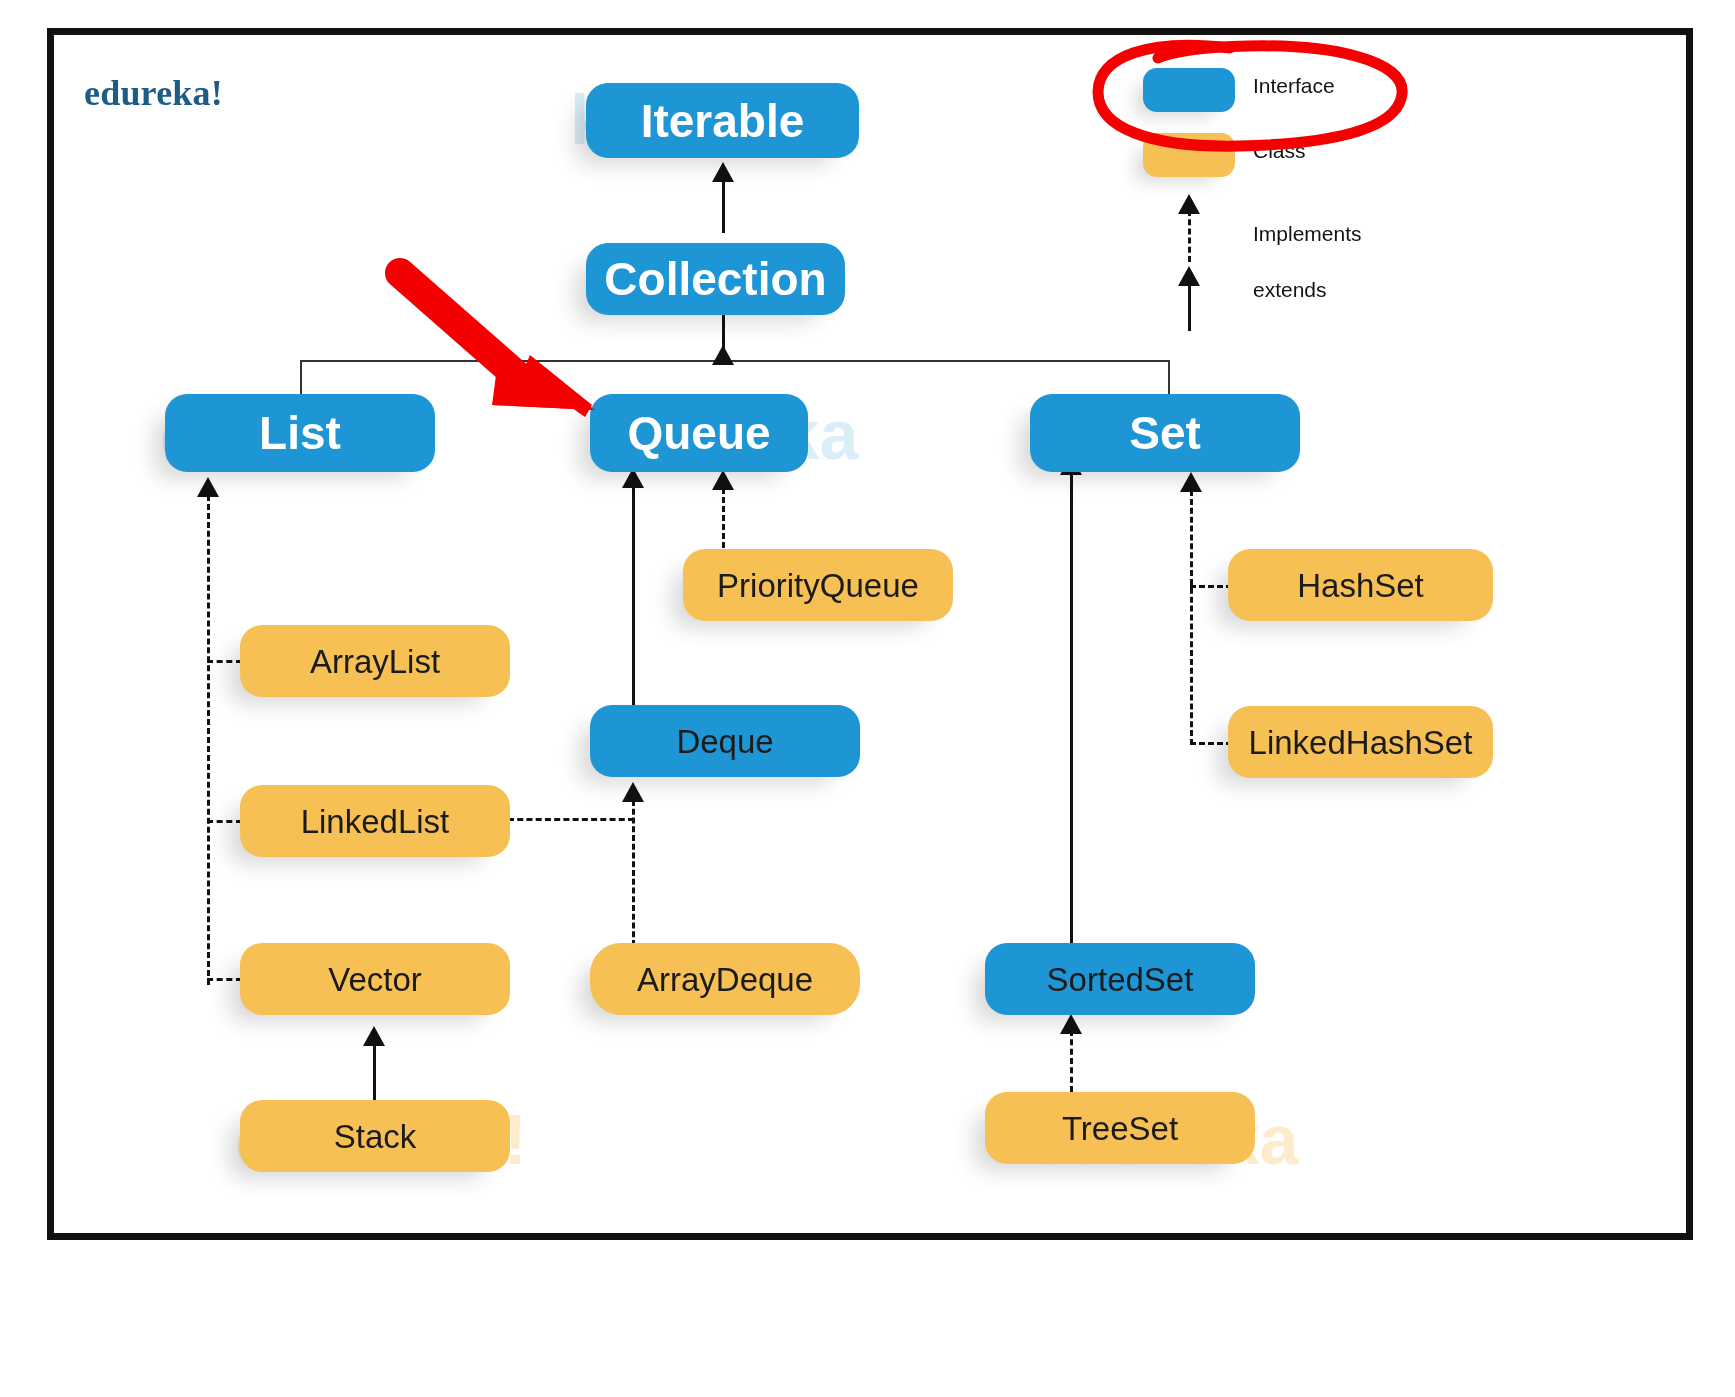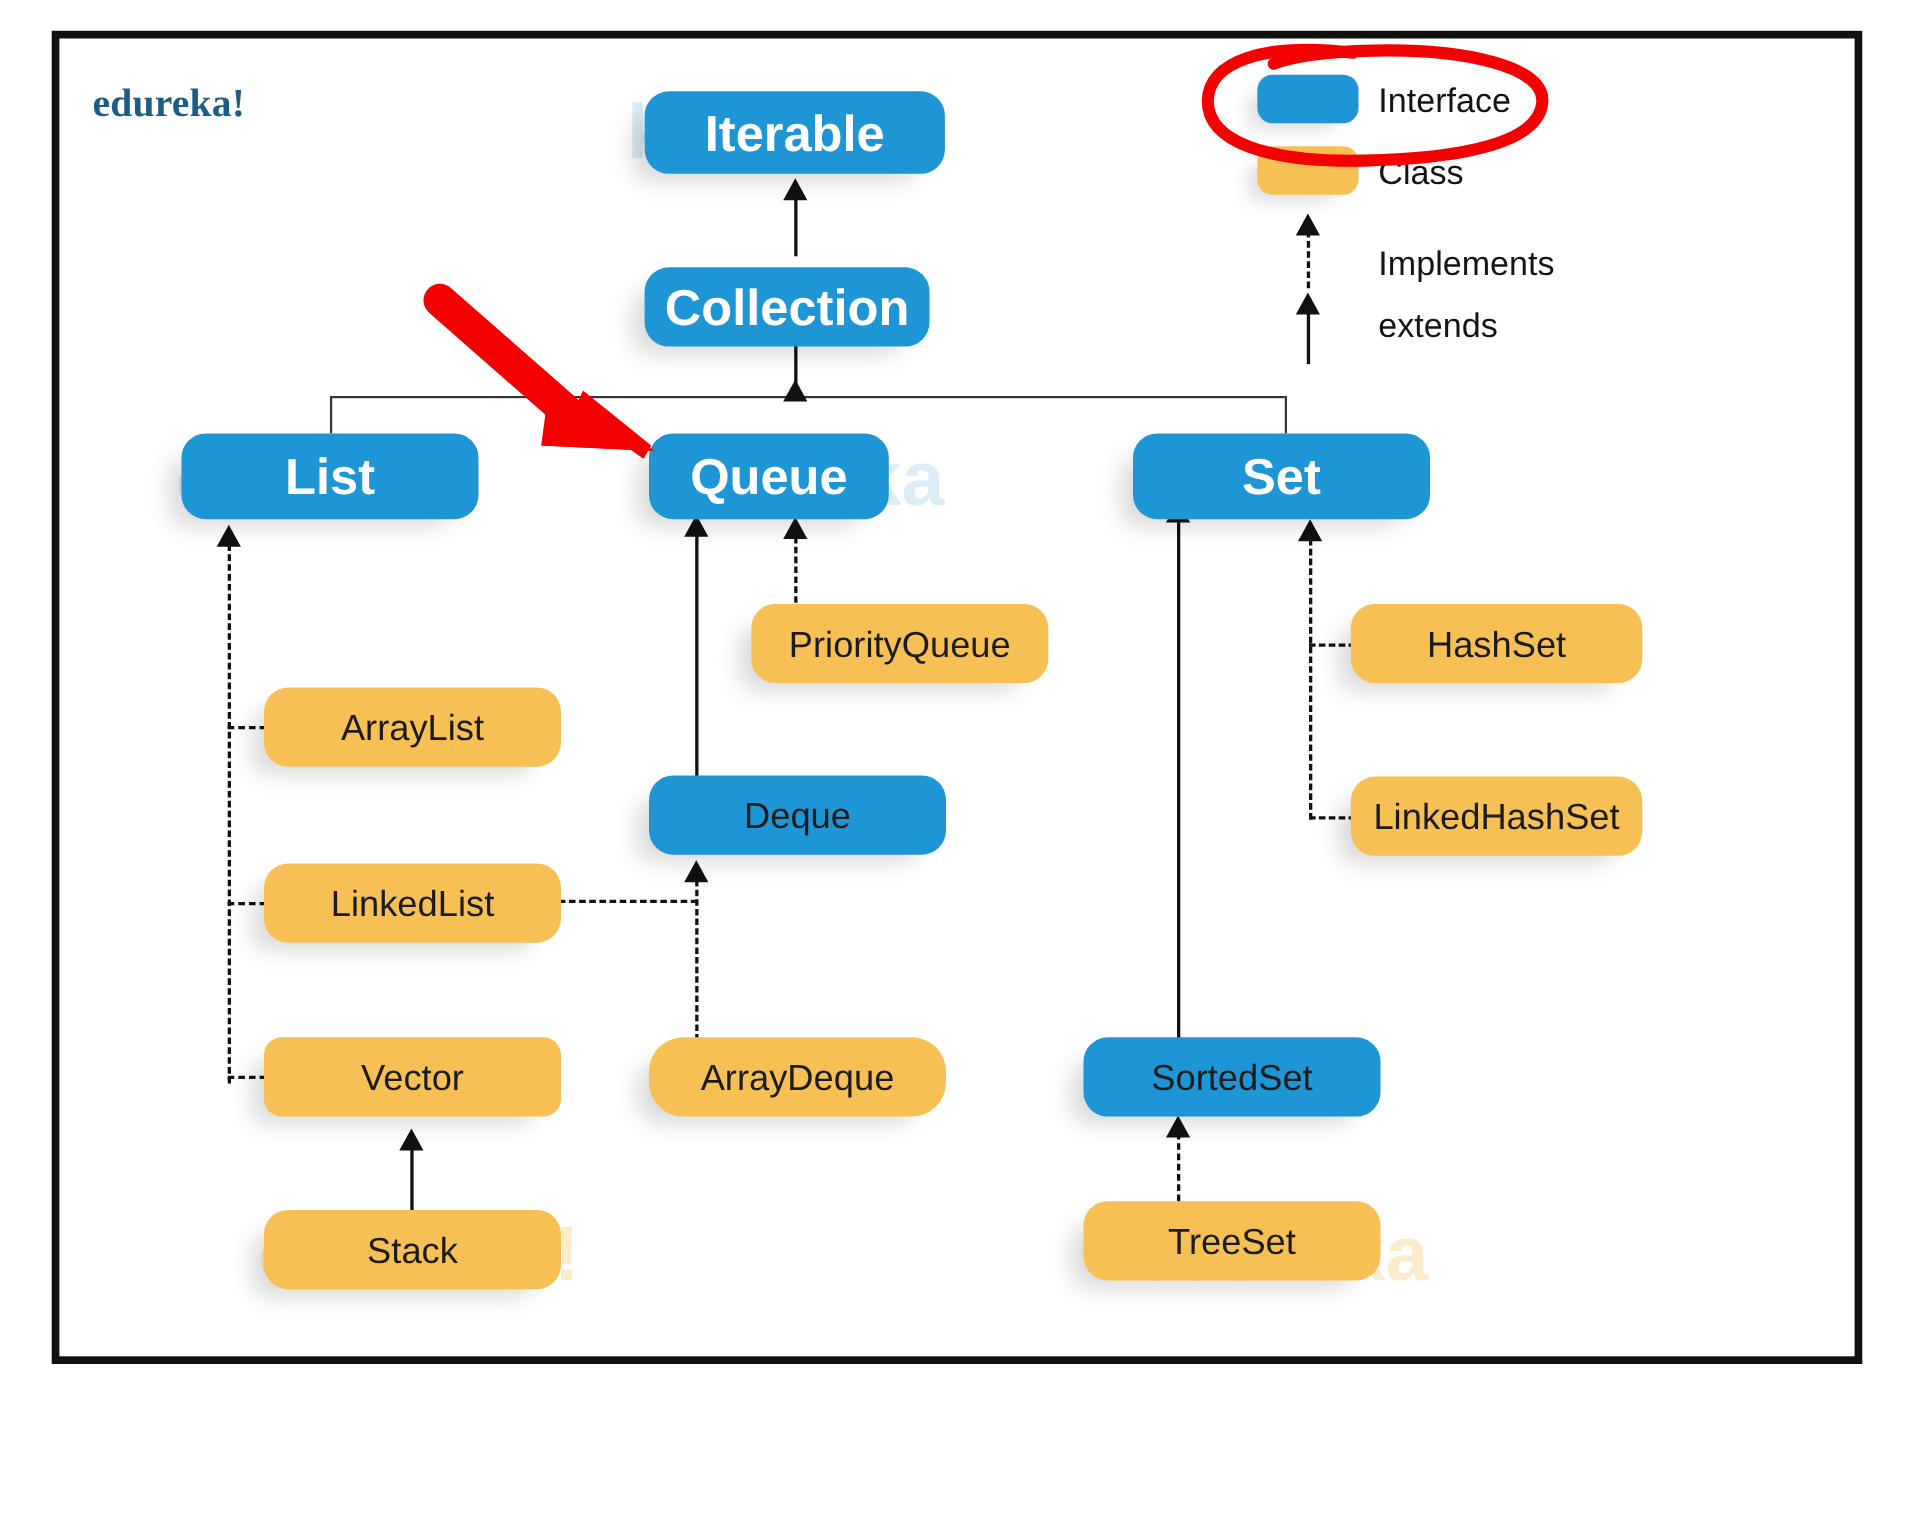--- a/index.html
+++ b/index.html
@@ -53,21 +53,21 @@
   .h-thin{height:0;border-top:2px solid #333;}
   .arrow-up{
     position:absolute;width:0;height:0;z-index:5;
     border-left:11px solid transparent;border-right:11px solid transparent;
     border-bottom:20px solid #111;
   }
   .swatch{position:absolute;width:92px;height:44px;border-radius:14px;
           box-shadow:-14px 11px 18px -7px rgba(0,0,0,.16);z-index:7;}
   .sw-iface{background:#1e95d4;}
   .sw-class{background:#f6c054;}
-  .leg-txt{position:absolute;font-size:31px;color:#141414;z-index:7;white-space:nowrap;}
+  .leg-txt{position:absolute;font-size:21px;color:#141414;z-index:7;white-space:nowrap;}
 
   
   .annot{position:absolute;z-index:20;pointer-events:none;}
 </style>
 </head>
 <body>
 
 <div id="stage">
 
   <div class="frame"></div>
@@ -144,21 +144,21 @@
   <div class="node iface iface-white" style="left:1030px;top:394px;width:270px;height:78px;">
     <span class="lbl">Set</span>
   </div>
 
   <div class="node klass" style="left:240px;top:625px;width:270px;height:72px;">
     <span class="lbl">ArrayList</span>
   </div>
   <div class="node klass" style="left:240px;top:785px;width:270px;height:72px;">
     <span class="lbl">LinkedList</span>
   </div>
-  <div class="node klass" style="left:240px;top:943px;width:270px;height:72px;border-radius:16px;">
+  <div class="node klass" style="left:240px;top:943px;width:270px;height:72px;">
     <span class="lbl">Vector</span>
   </div>
   <div class="node klass" style="left:240px;top:1100px;width:270px;height:72px;">
     <span class="lbl">Stack</span>
   </div>
 
   <div class="node klass" style="left:683px;top:549px;width:270px;height:72px;">
     <span class="lbl">PriorityQueue</span>
   </div>
   <div class="node iface iface-dark" style="left:590px;top:705px;width:270px;height:72px;">

